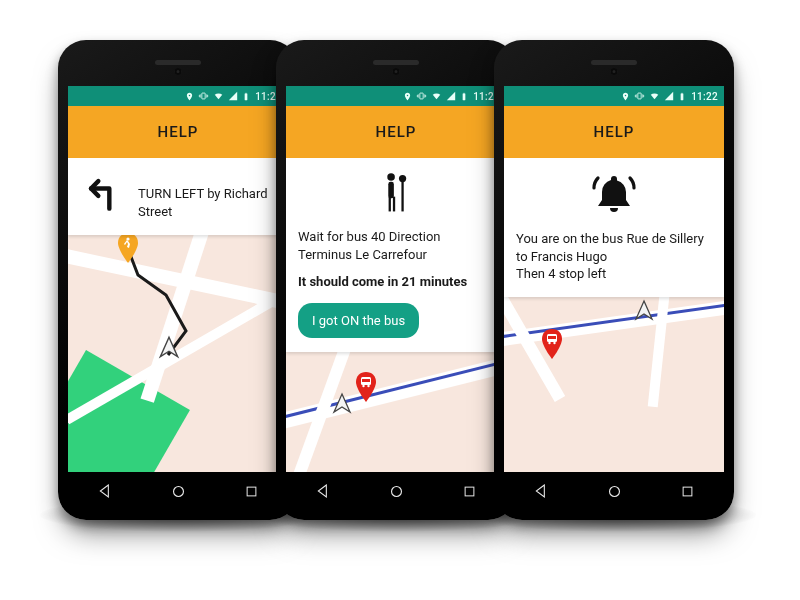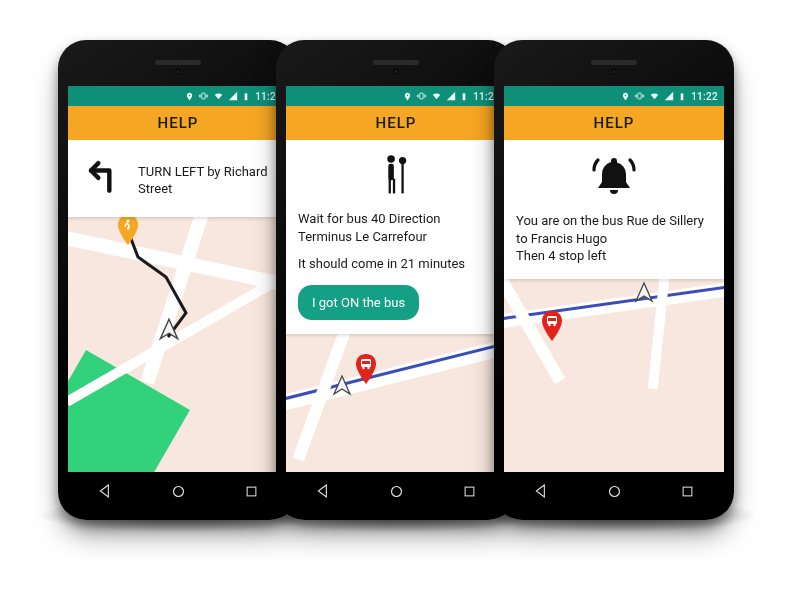--- a/index.html
+++ b/index.html
@@ -42,44 +42,44 @@
     background: #0f8f78;
     color: #e9fff9;
     font-size: 10px;
     display: flex; align-items: center; justify-content: flex-end;
     gap: 4px; padding: 0 6px;
   }
   .statusbar .clk { font-weight: 500; letter-spacing: 0.3px; min-width: 28px; text-align: right;}
 
   
   .appbar {
-    height: 34px;
+    height: 52px;
     background: #f5a623;
     color: #1a1a1a;
     display: flex; align-items: center; justify-content: center;
     font-size: 15px; letter-spacing: 1px; font-weight: 500;
   }
 
   
   .card {
     background: #fff;
     padding: 14px 12px 14px 12px;
     color: #1a1a1a;
     font-size: 13px;
     line-height: 1.35;
     flex: 0 0 auto;
     box-shadow: 0 2px 3px rgba(0,0,0,0.12);
     position: relative;
     z-index: 3;
   }
   .hd { display:flex; align-items:center; justify-content:center; margin-bottom:10px; }
   .hd svg { display:block; }
-  .row-icn-text { display:flex; gap:14px; align-items:center; }
+  .row-icn-text { display:flex; gap:14px; align-items:flex-end; }
   .row-icn-text .txt { flex:1; padding-top:4px; }
-  .line2 { margin-top: 10px; }
+  .line2 { margin-top: 10px; font-weight: bold; }
   .btn {
     display:inline-block;
     margin-top: 12px;
     background:#14a085;
     color:#fff;
     font-size:13px;
     padding:9px 14px;
     border-radius:14px;
     cursor:pointer;
   }

